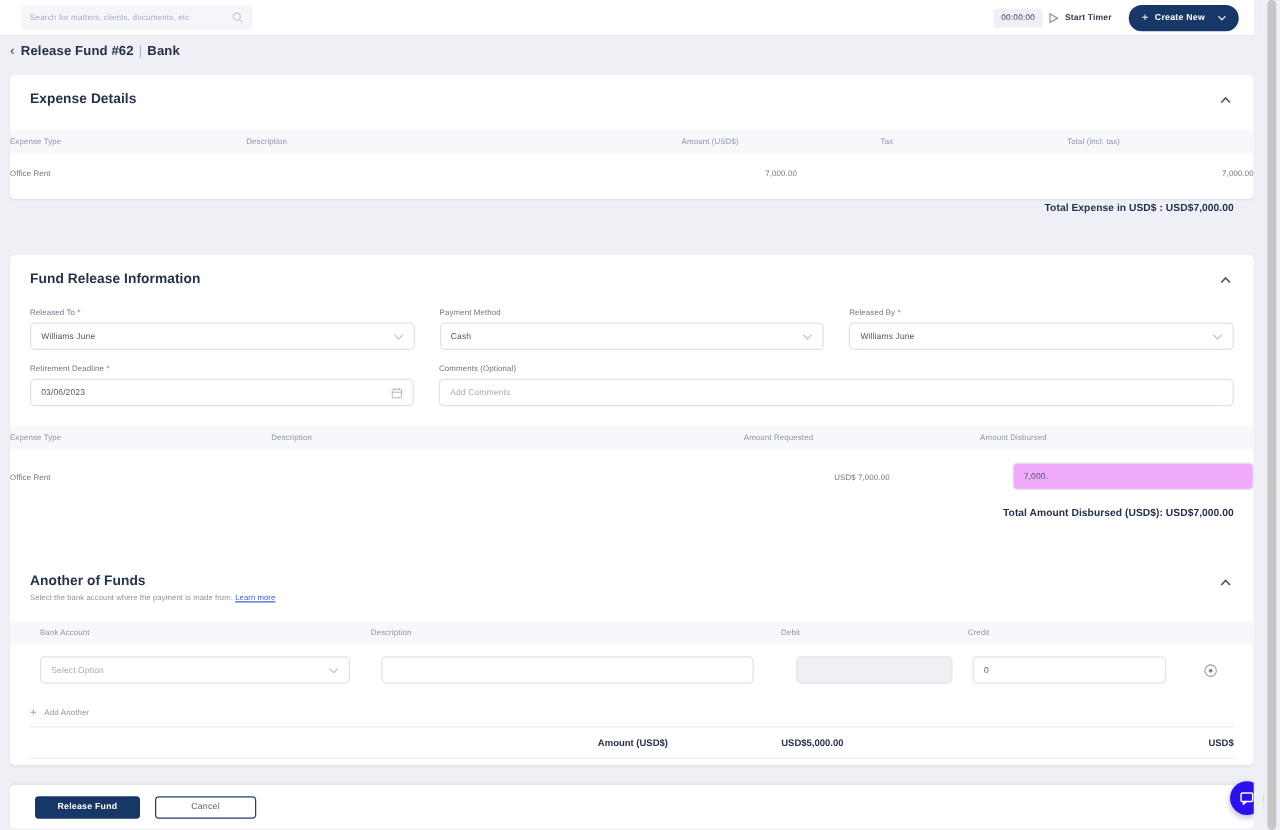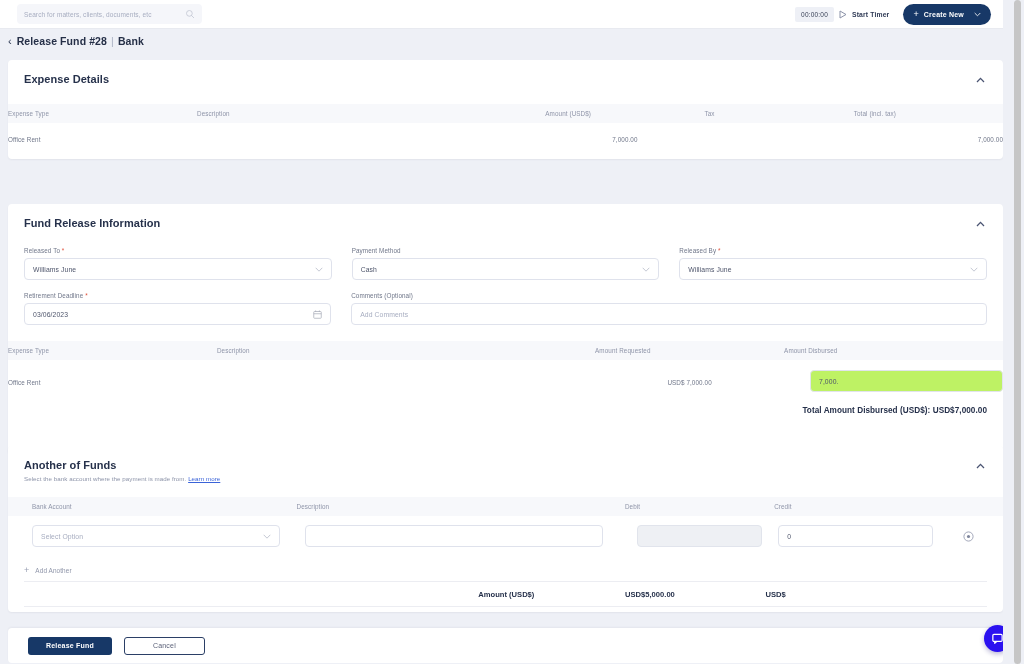--- a/index.html
+++ b/index.html
@@ -112,21 +112,21 @@
     background: #fff; display: flex; align-items: center; padding: 0 8px;
     font-size: 6.8px; color: #4e556b; letter-spacing: .1px;
   }
   .ctrl.placeholder-txt { color: #a7adc0; }
   .ctrl .val { flex: 1; }
   .ctrl .chev { margin-left: auto; opacity: .5; }
   .ctrl .cal { margin-left: auto; opacity: .6; }
   input.ctrl { outline: none; font-family: "Liberation Sans", sans-serif; }
   input.ctrl::placeholder { color: #a7adc0; }
   .ctrl.disabled { background: #eef0f4; border-color: #e1e4ec; }
-  .ctrl.shaded { background: #bef264; border-color: #e1e4ec; }
+  .ctrl.shaded { background: #f0abfc; border-color: #e1e4ec; }
 
   
   .add-another {
     display: flex; align-items: center; gap: 6px;
     padding: 10px 16px 6px 16px; font-size: 6.4px; color: #8e94a8; cursor: pointer;
     letter-spacing: .1px;
   }
   .add-another .plus { font-size: 9px; line-height: 1; color: #9aa0b4; }
 
   .totals-row {
@@ -200,21 +200,21 @@
       <svg class="chev" width="7" height="5" viewBox="0 0 7 5">
         <polyline points="0.7,1 3.5,3.8 6.3,1" fill="none" stroke="#ffffff" stroke-width="1"></polyline>
       </svg>
     </button>
   </div>
 </div>
 
 <div class="page-title-bar">
   <span class="back-chevron">‹</span>
   <span class="page-title">
-    <span>Release Fund #28</span>
+    <span>Release Fund #62</span>
     <span class="sep">|</span>
     <span>Bank</span>
   </span>
 </div>
 
 <div class="card" style="top:60px; height:99px;">
   <div class="card-head">
     <div class="card-title">Expense Details</div>
     <div class="collapse-btn">
       <svg width="9" height="6" viewBox="0 0 9 6">
@@ -244,20 +244,21 @@
         <tr>
           <td class="pad-l">Office Rent</td>
           <td></td>
           <td class="ta-c">7,000.00</td>
           <td class="ta-c"></td>
           <td class="ta-r pad-r">7,000.00</td>
         </tr>
       </tbody>
     </table>
   </div>
+  <div class="total-line">Total Expense in USD$ : USD$7,000.00</div>
 </div>
 
 <div class="card" style="top:204px; height:250px;">
   <div class="card-head">
     <div class="card-title">Fund Release Information</div>
     <div class="collapse-btn">
       <svg width="9" height="6" viewBox="0 0 9 6">
           <polyline points="1,5 4.5,1.4 8,5" fill="none" stroke="#4a5472" stroke-width="1.3"></polyline>
         </svg>
     </div>
@@ -420,21 +421,21 @@
 
   <div class="add-another">
     <span class="plus">+</span>
     <span>Add Another</span>
   </div>
 
   <div class="totals-row">
     <div style="width:31%;"></div>
     <div style="width:22%;text-align:right;">Amount (USD$)</div>
     <div style="width:24%;text-align:center;">USD$5,000.00</div>
-    <div style="width:23%;text-align:left;">USD$</div>
+    <div style="width:23%;text-align:right;">USD$</div>
   </div>
 </div>
 
 <div class="action-bar" style="top:628px;">
   <button class="btn-primary">Release Fund</button>
   <button class="btn-outline">Cancel</button>
 </div>
 
 <div class="chat-fab">
   <svg width="13" height="13" viewBox="0 0 14 14">

